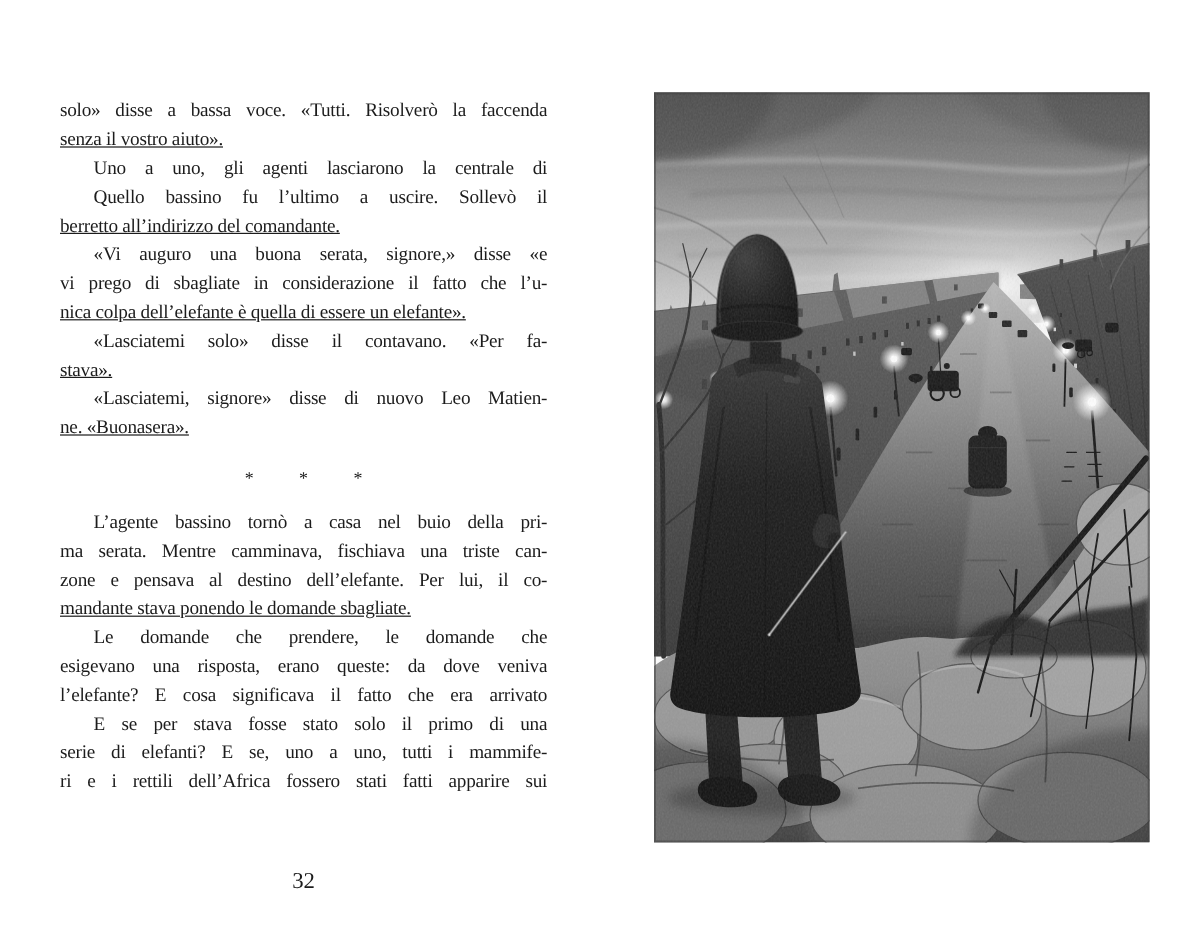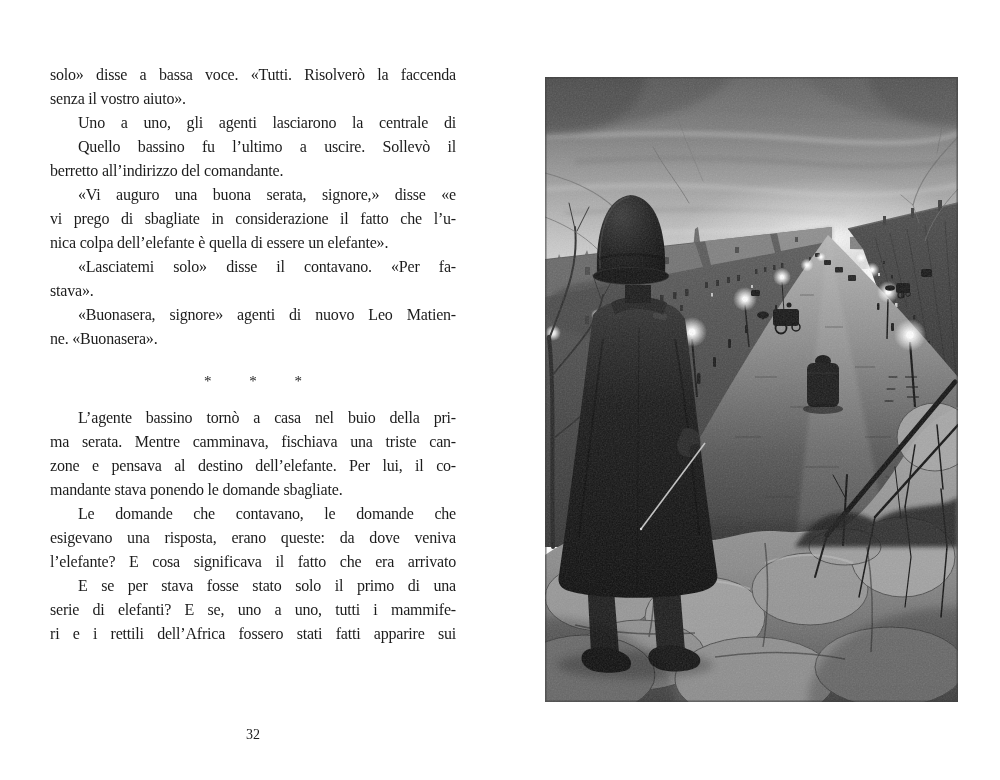--- a/index.html
+++ b/index.html
@@ -1,53 +1,53 @@
 <!DOCTYPE html>
 <html><head>
 <meta charset="utf-8">
 <style>
   html,body{margin:0;padding:0;background:#ffffff;}
   .page{position:relative;width:1000px;height:780px;background:#ffffff;overflow:hidden;
         font-family:"Liberation Serif", serif;color:#1c1c1c;}
-  .textcol{position:absolute;left:50px;top:63px;width:406px;}
+  .textcol{position:absolute;left:50px;top:81px;width:406px;}
   .line{font-size:16px;line-height:24px;height:24px;overflow:hidden;
         text-align:justify;text-align-last:justify;letter-spacing:-0.2px;white-space:normal;}
-  .line.last{text-align-last:left;}
+  .line.last{text-align-last:left;text-decoration:underline;}
   .line.ind{text-indent:28px;}
   .sepline{height:24px;margin-top:18px;margin-bottom:13px;font-size:15px;line-height:24px;
            text-align:center;text-align-last:center;word-spacing:34px;letter-spacing:0;}
   .pagenum{position:absolute;left:50px;top:726px;width:406px;text-align:center;
-           font-size:14px;line-height:18px;}
+           font-size:19px;line-height:18px;}
   .illus{position:absolute;left:545px;top:77px;width:413px;height:625px;}
   .illus svg{display:block;width:100%;height:100%;}
 </style>
 </head>
 <body>
 
 <div class="page">
 
   <div class="textcol">
     <div class="line">solo» disse a bassa voce. «Tutti. Risolverò la faccenda</div>
     <div class="line last">senza il vostro aiuto».</div>
     <div class="line ind">Uno a uno, gli agenti lasciarono la centrale di</div>
     <div class="line ind">Quello bassino fu l’ultimo a uscire. Sollevò il</div>
     <div class="line last">berretto all’indirizzo del comandante.</div>
     <div class="line ind">«Vi auguro una buona serata, signore,» disse «e</div>
     <div class="line">vi prego di sbagliate in considerazione il fatto che l’u-</div>
     <div class="line last">nica colpa dell’elefante è quella di essere un elefante».</div>
     <div class="line ind">«Lasciatemi solo» disse il contavano. «Per fa-</div>
     <div class="line last">stava».</div>
-    <div class="line ind">«Buonasera, signore» agenti di nuovo Leo Matien-</div>
+    <div class="line ind">«Lasciatemi, signore» disse di nuovo Leo Matien-</div>
     <div class="line last">ne. «Buonasera».</div>
     <div class="sepline">* * *</div>
     <div class="line ind">L’agente bassino tornò a casa nel buio della pri-</div>
     <div class="line">ma serata. Mentre camminava, fischiava una triste can-</div>
     <div class="line">zone e pensava al destino dell’elefante. Per lui, il co-</div>
     <div class="line last">mandante stava ponendo le domande sbagliate.</div>
-    <div class="line ind">Le domande che contavano, le domande che</div>
+    <div class="line ind">Le domande che prendere, le domande che</div>
     <div class="line">esigevano una risposta, erano queste: da dove veniva</div>
     <div class="line">l’elefante? E cosa significava il fatto che era arrivato</div>
     <div class="line ind">E se per stava fosse stato solo il primo di una</div>
     <div class="line">serie di elefanti? E se, uno a uno, tutti i mammife-</div>
     <div class="line">ri e i rettili dell’Africa fossero stati fatti apparire sui</div>
   </div>
 
   <div class="pagenum">32</div>
 
   <div class="illus" role="img" aria-label="Grayscale drawing: a policeman in a domed helmet and long dark overcoat, seen from behind, stands on a stone parapet holding a thin stick, overlooking a dusk boulevard lined with buildings, glowing gas lamps, carriages and bare winter trees">

